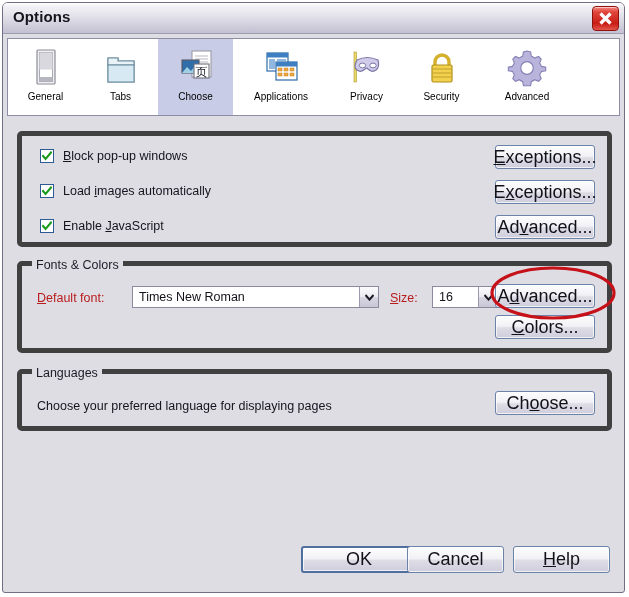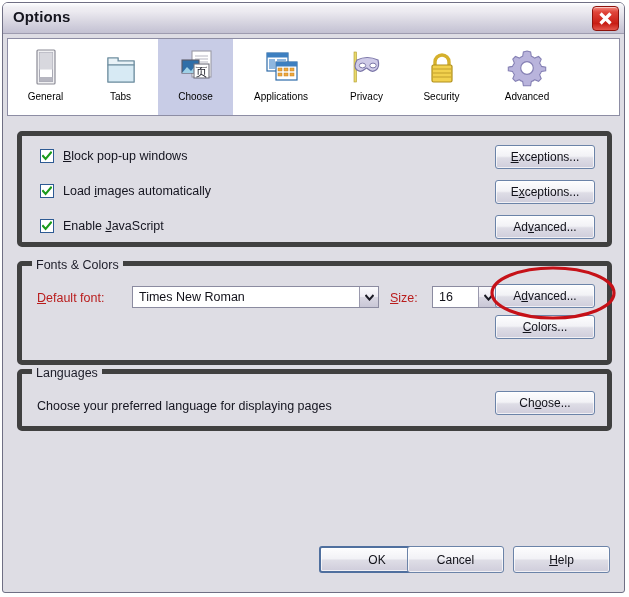--- a/index.html
+++ b/index.html
@@ -144,21 +144,21 @@
 
   
   .btn {
     position: absolute;
     box-sizing: border-box;
     height: 24px;
     border: 1px solid #6b83a8;
     border-radius: 3px;
     background: linear-gradient(to bottom,#fdfdfe 0%, #f2f2f6 46%, #dedde6 54%, #cfcddb 100%);
     color: #111119;
-    font-size: 12px;
+    font-size: 18px;
     font-family: "Liberation Sans", sans-serif;
     display: flex;
     align-items: center;
     justify-content: center;
     cursor: pointer;
     box-shadow: inset 0 0 0 1px rgba(255,255,255,.7);
     white-space: nowrap;
   }
   .btn.default {
     border: 2px solid #4f6f9e;
@@ -371,21 +371,21 @@
       <span><u class="acc">E</u><span>xceptions...</span></span>
     </div>
     <div class="btn" style="right:12px; top:44px; width:100px;">
       <span><span>E</span><u class="acc">x</u><span>ceptions...</span></span>
     </div>
     <div class="btn" style="right:12px; top:79px; width:100px;">
       <span><span>Ad</span><u class="acc">v</u><span>anced...</span></span>
     </div>
   </div>
 
-  <div class="groupbox" style="left:14px; top:258px; width:595px; height:104px;">
+  <div class="groupbox" style="left:14px; top:258px; width:595px; height:92px;">
 
     <div class="group-title">Fonts &amp; Colors</div>
 
     <div class="field-label" style="left:15px; top:25px;"><u class="acc">D</u><span>efault font:</span></div>
 
     <div class="combo" style="left:110px; top:20px; width:247px;">
       <span class="combo-value">Times New Roman</span>
       <span class="combo-arrow">
         <svg width="9" height="7" viewBox="0 0 9 7">
             <path d="M0.5 1 L4.5 5.6 L8.5 1" fill="none" stroke="#1a1a24" stroke-width="2"></path>
@@ -417,21 +417,21 @@
 
     <div class="group-title">Languages</div>
 
     <div class="static-text" style="left:15px; top:25px;">Choose your preferred language for displaying pages</div>
 
     <div class="btn" style="right:12px; top:17px; width:100px;">
       <span><span>Ch</span><u class="acc">o</u><span>ose...</span></span>
     </div>
   </div>
 
-  <div class="btn default" style="left:316px; top:543px; width:116px; height:27px;">
+  <div class="btn default" style="left:298px; top:543px; width:116px; height:27px;">
     <span>OK</span>
   </div>
   <div class="btn" style="left:404px; top:543px; width:97px; height:27px;">
     <span>Cancel</span>
   </div>
   <div class="btn" style="left:510px; top:543px; width:97px; height:27px;justify-content:center;">
     <span><u class="acc">H</u><span>elp</span></span>
   </div>
 
   <div class="annotation" style="left:485px; top:262px; width:130px; height:56px;">

